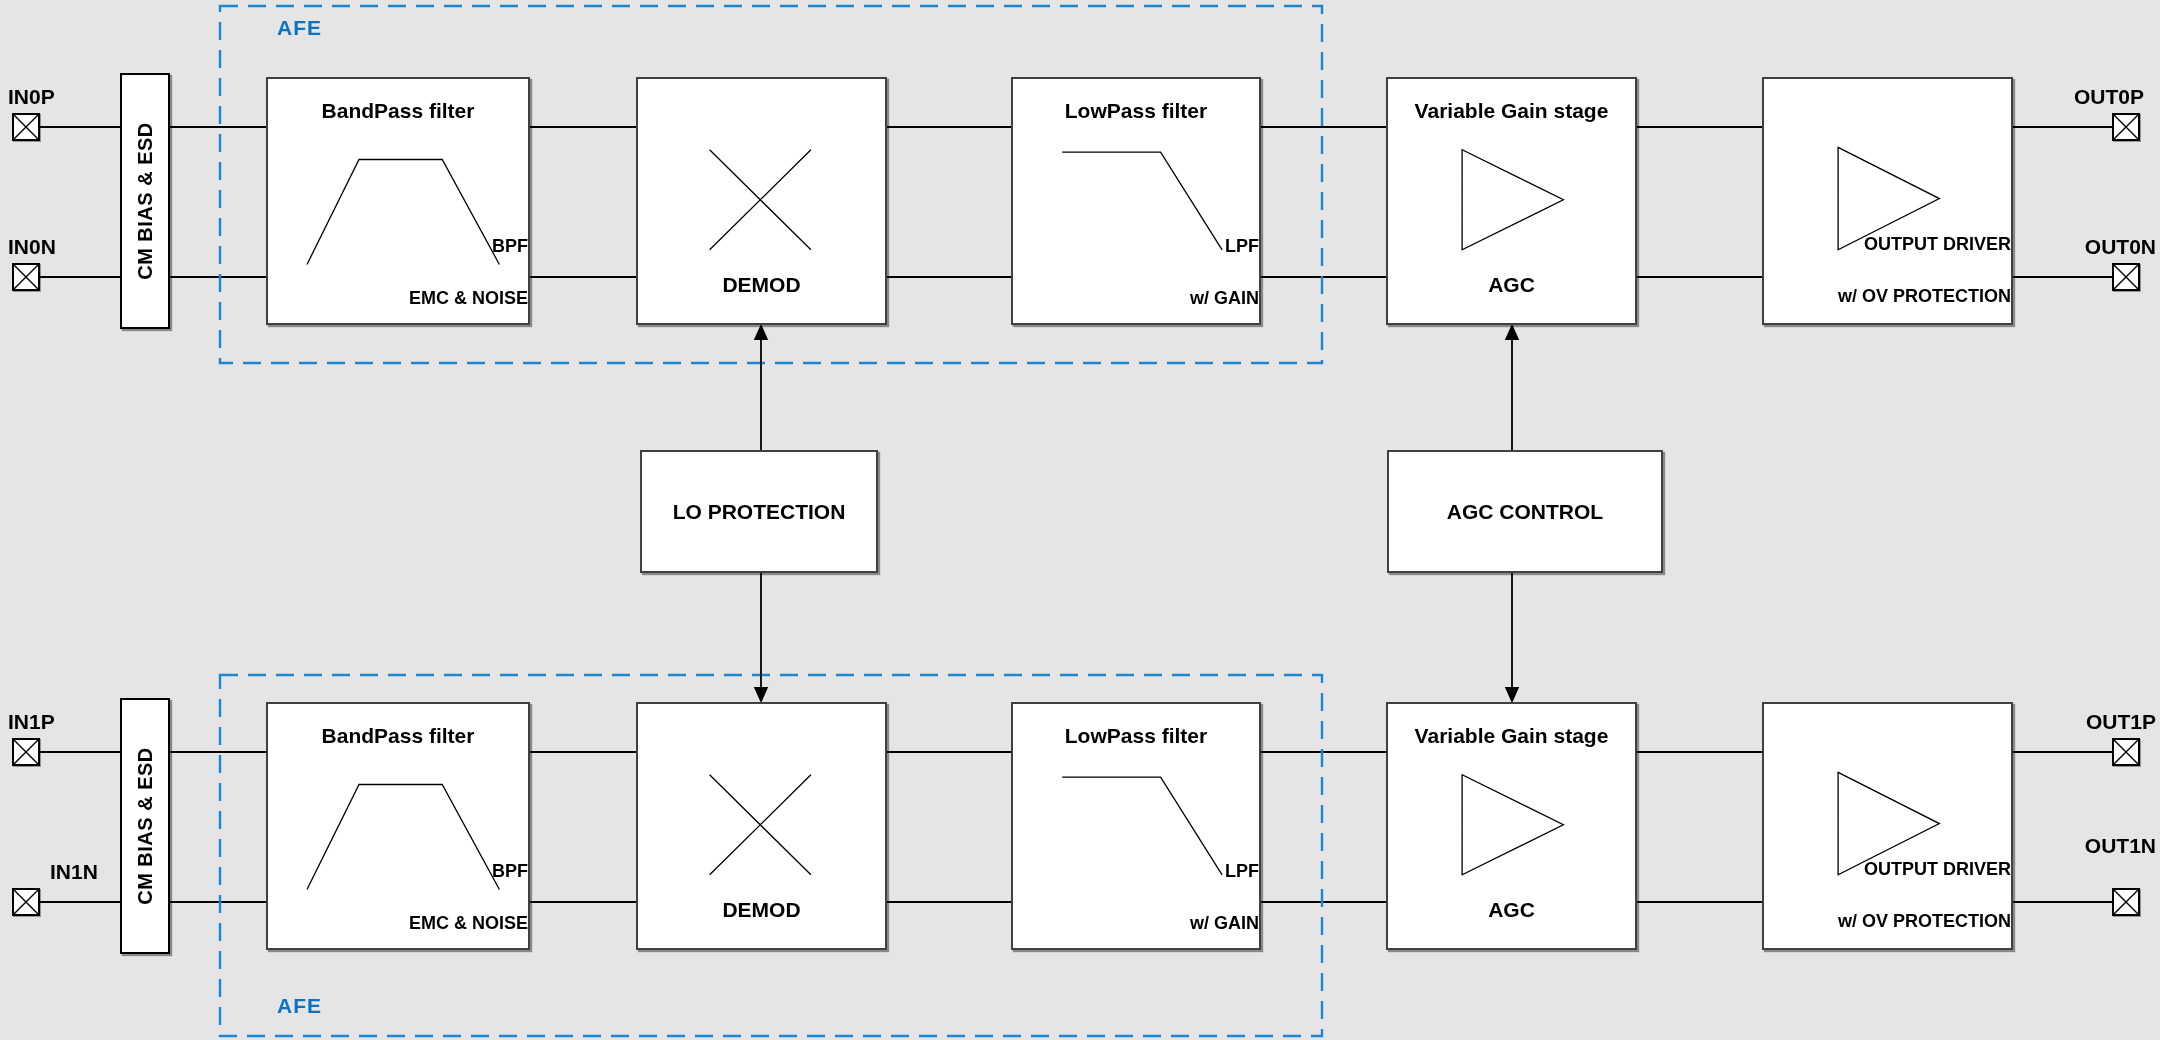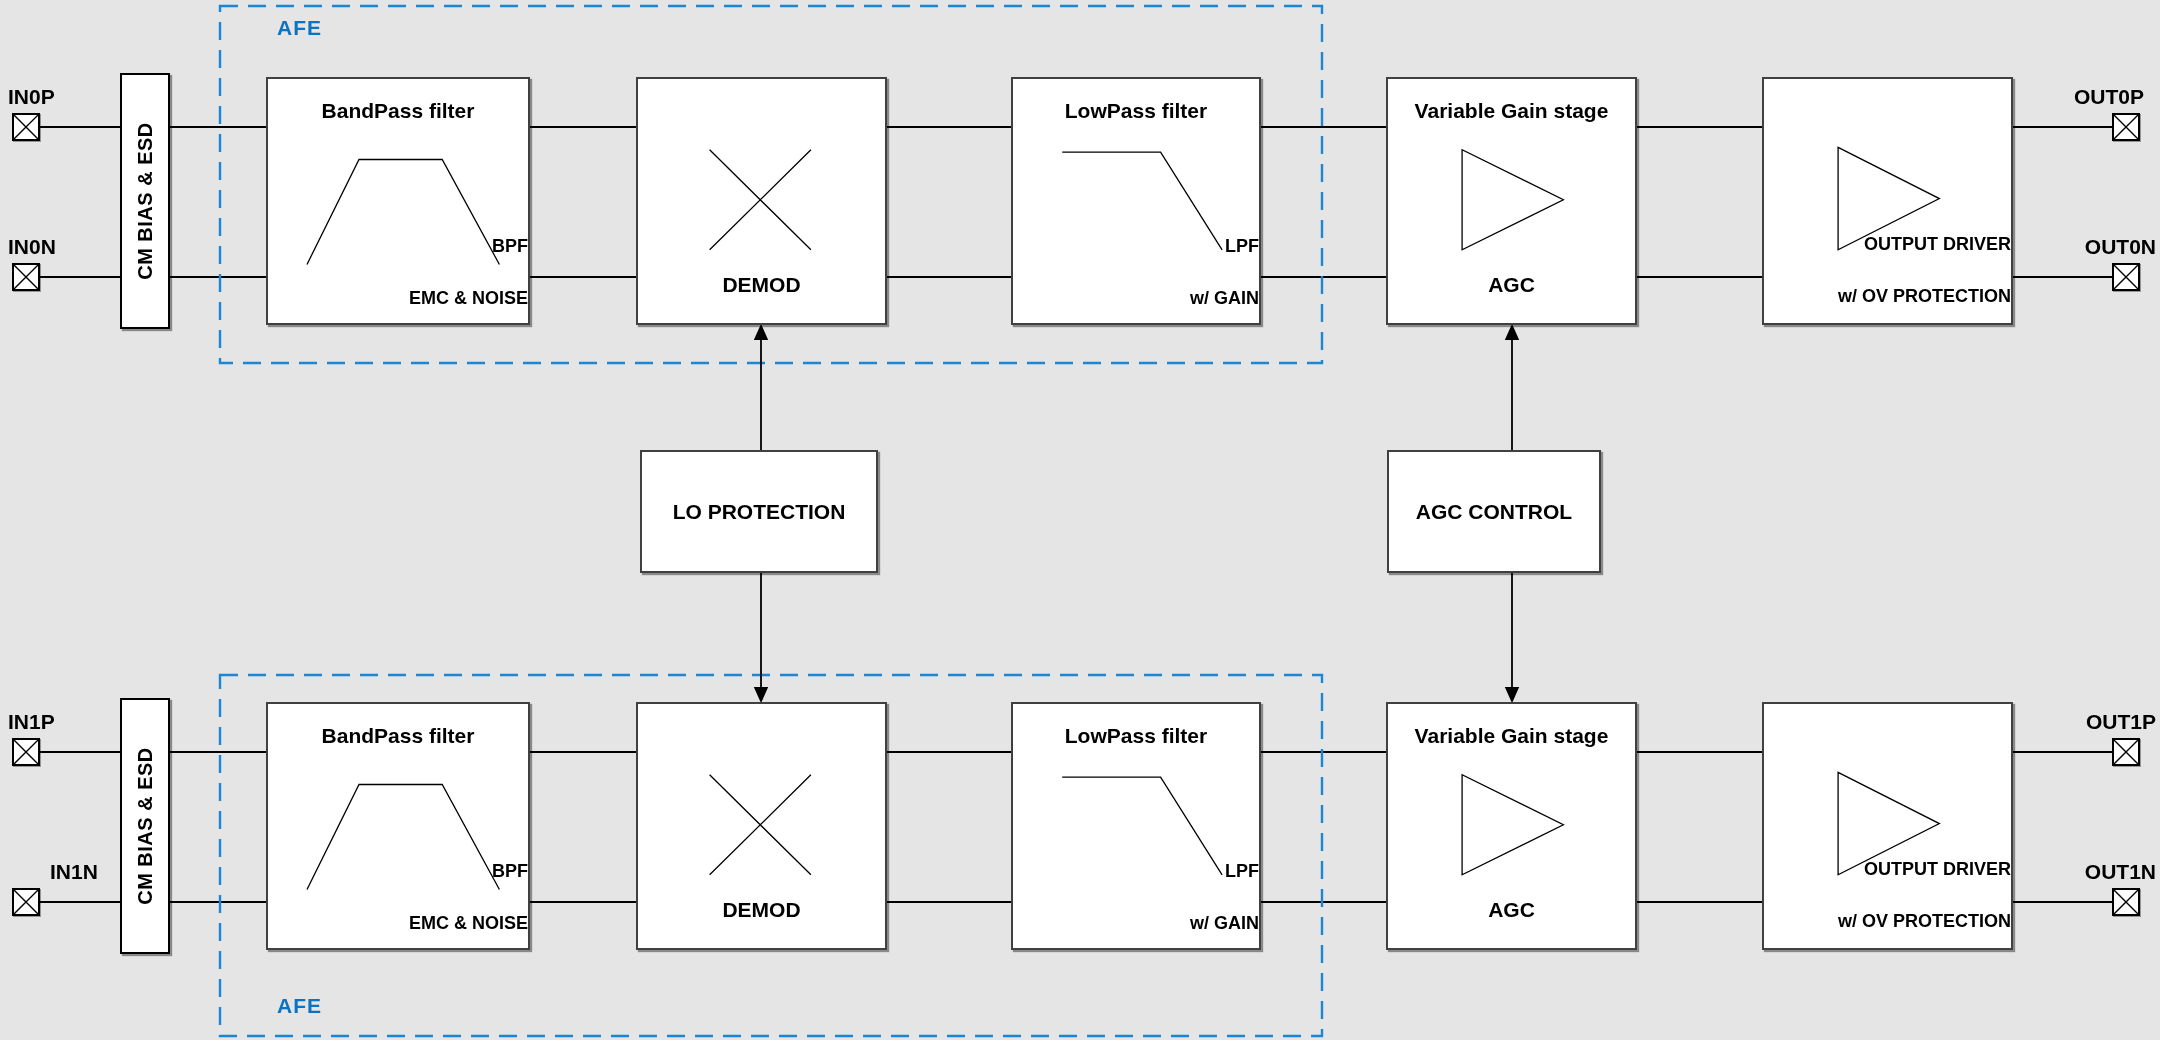--- a/index.html
+++ b/index.html
@@ -145,21 +145,21 @@
     <div class="pad" style="left:2112px;top:263px;">
       <svg viewBox="0 0 24 24" preserveAspectRatio="none">
           <path d="M0 0L24 24M24 0L0 24" stroke="#000" stroke-width="1.4" vector-effect="non-scaling-stroke"></path>
         </svg>
     </div>
   </div>
 
   <div class="block" style="left:640px;top:450px;width:238px;height:123px;">
     <div class="center-label">LO PROTECTION</div>
   </div>
-  <div class="block" style="left:1387px;top:450px;width:214px;height:123px;">
+  <div class="block" style="left:1387px;top:450px;width:276px;height:123px;">
     <div class="center-label">AGC CONTROL</div>
   </div>
 
   <div>
     <div class="padlabel" style="left:8px;top:711px;">IN1P</div>
     <div class="pad" style="left:12px;top:738px;">
       <svg viewBox="0 0 24 24" preserveAspectRatio="none">
           <path d="M0 0L24 24M24 0L0 24" stroke="#000" stroke-width="1.4" vector-effect="non-scaling-stroke"></path>
         </svg>
     </div>
@@ -214,21 +214,21 @@
       <div class="bcap2" style="bottom:14px;"><span>OUTPUT DRIVER</span><br>
         <span>w/ OV PROTECTION</span></div>
     </div>
 
     <div class="padlabel right" style="right:4px;top:711px;">OUT1P</div>
     <div class="pad" style="left:2112px;top:738px;">
       <svg viewBox="0 0 24 24" preserveAspectRatio="none">
           <path d="M0 0L24 24M24 0L0 24" stroke="#000" stroke-width="1.4" vector-effect="non-scaling-stroke"></path>
         </svg>
     </div>
-    <div class="padlabel right" style="right:4px;top:861px;text-align:right;">OUT1N</div>
+    <div class="padlabel right" style="right:4px;top:835px;text-align:right;">OUT1N</div>
     <div class="pad" style="left:2112px;top:888px;">
       <svg viewBox="0 0 24 24" preserveAspectRatio="none">
           <path d="M0 0L24 24M24 0L0 24" stroke="#000" stroke-width="1.4" vector-effect="non-scaling-stroke"></path>
         </svg>
     </div>
   </div>
 
 </div>
 
 </body></html>

